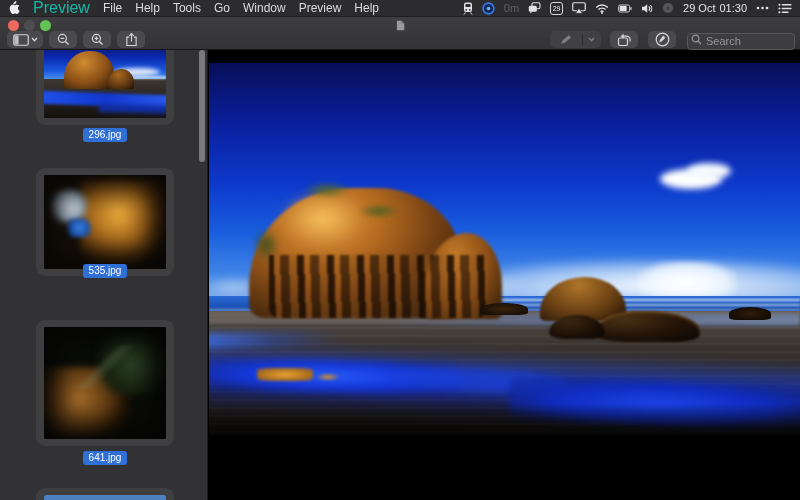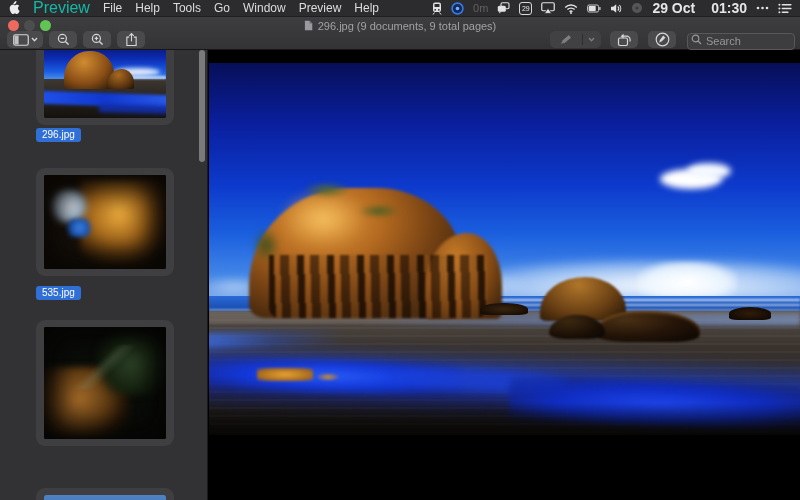--- a/index.html
+++ b/index.html
@@ -8,21 +8,21 @@
     -webkit-font-smoothing:antialiased;}
   
   .menubar{position:absolute;left:0;top:0;width:800px;height:17px;background:#2c2c2e;
     display:flex;align-items:center;padding:0 8px;box-sizing:border-box;z-index:50;
     border-bottom:1px solid #1f1f21;}
   .menubar .left{display:flex;align-items:center;gap:13px;}
   .menubar .appname{color:#14b8a6;font-size:16px;font-weight:normal;}
   .menubar .menu{color:#dcdcde;font-size:12px;}
   .menubar .right{margin-left:auto;display:flex;align-items:center;gap:9px;}
   .statustext{color:#8a8a8c;font-size:11px;opacity:.55;}
-  .clock{color:#e6e6e8;font-size:14px;display:flex;gap:16px;font-weight:bold;}
+  .clock{color:#e6e6e8;font-size:11px;display:flex;gap:4px;}
   .cal{width:13px;height:13px;border:1px solid #d8d8da;border-radius:3px;box-sizing:border-box;
     color:#e8e8ea;font-size:7px;display:flex;align-items:center;justify-content:center;line-height:1;}
   .dim{opacity:.45;}
   
   .chrome{position:absolute;left:0;top:17px;width:800px;height:33px;
     background:linear-gradient(180deg,#3e3e40,#333335);border-bottom:1px solid #161618;
     box-sizing:border-box;z-index:40;}
   .tl{position:absolute;top:3px;width:11px;height:11px;border-radius:50%;}
   .tl.red{left:8px;background:#ed6a5e;}
   .tl.yellow{left:24px;background:#4d4d4f;}
@@ -41,21 +41,21 @@
     border:1px solid #58585a;border-radius:4px;color:#d8d8da;font-size:11px;
     padding:0 12px 0 18px;outline:none;font-family:"Liberation Sans",sans-serif;}
   .searchwrap input::placeholder{color:#96969a;}
   .searchwrap .mag{position:absolute;left:4px;top:3px;}
   
   .sidebar{position:absolute;left:0;top:50px;width:208px;bottom:0;background:#323234;
     border-right:1px solid #1b1b1d;box-sizing:border-box;overflow:hidden;z-index:10;}
   .thumbbox{position:absolute;left:36px;width:138px;background:#3f3f42;border-radius:9px;}
   .thumbimg{position:absolute;left:8px;top:7px;width:122px;border-radius:2px;overflow:hidden;
     background:#111;}
-  .labelrow{position:absolute;left:36px;width:138px;display:flex;justify-content:flex-start;}
+  .labelrow{position:absolute;left:36px;width:138px;display:flex;justify-content:center;}
   .pill{background:#2f6fd6;color:#fff;font-size:10px;line-height:12px;padding:1px 6px;
     border-radius:3px;}
   .sbthumb{position:absolute;left:199px;top:0;width:6px;height:112px;background:#87878a;
     border-radius:3px;opacity:.85;}
   .main{position:absolute;left:208px;top:50px;right:0;bottom:0;background:#000;overflow:hidden;}
   .photo{position:absolute;left:1px;top:13px;width:591px;height:372px;overflow:hidden;background:#000;}
   .photo div{position:absolute;}
   
   .sky{left:0;top:0;width:591px;height:236px;
     background:linear-gradient(180deg,#070f58 0%,#0a1f9e 26%,#0d3acc 52%,#1a5ede 72%,#4286e8 90%,#7aa8ec 100%);}
@@ -244,21 +244,20 @@
   <div class="chrome">
     <span class="tl red"></span>
     <span class="tl yellow"></span>
     <span class="tl green"></span>
 
     <div class="wintitle">
       <svg width="9" height="11" viewBox="0 0 10 12">
           <path d="M1 .75 H6.2 L9.2 3.8 V11.2 H1 Z" fill="#9a9a9e"></path>
           <path d="M6.2 .75 V3.8 H9.2 Z" fill="#6e6e72"></path>
         </svg>
-      <span>296.jpg (9 documents, 9 total pages)</span>
     </div>
 
     <button class="tbtn" style="left:7px;width:36px;">
       <svg width="16" height="12" viewBox="0 0 16 12">
           <rect x="0.75" y="0.75" width="14.5" height="10.5" rx="1.8" fill="none" stroke="#d6d6d8" stroke-width="1.2"></rect>
           <rect x="1.6" y="1.6" width="4" height="8.8" fill="#d6d6d8" opacity="0.85"></rect>
         </svg>
       <svg width="7" height="5" viewBox="0 0 7 5" style="margin-left:2px;">
           <path d="M1 1 L3.5 3.8 L6 1" stroke="#d6d6d8" stroke-width="1.3" fill="none"></path>
         </svg>
@@ -341,32 +340,35 @@
 
     <div class="thumbbox" style="top:118px;height:108px;">
       <div class="thumbimg mini" style="height:94px;">
         <div class="t2-base"></div>
         <div class="t2-gold"></div>
         <div class="t2-white"></div>
         <div class="t2-blue"></div>
         <div class="t2-vig"></div>
       </div>
     </div>
-    <div class="labelrow" style="top:236px;">
+    <div class="labelrow" style="top:214px;">
       <span class="pill">535.jpg</span>
     </div>
 
     <div class="thumbbox" style="top:270px;height:126px;">
       <div class="thumbimg mini" style="height:112px;">
         <div class="t3-base"></div>
         <div class="t3-orange"></div>
         <div class="t3-green"></div>
         <div class="t3-streak"></div>
         <div class="t3-vig"></div>
       </div>
+    </div>
+    <div class="labelrow" style="top:401px;">
+      <span class="pill">641.jpg</span>
     </div>
 
     <div class="thumbbox" style="top:438px;height:100px;">
       <div class="thumbimg mini" style="height:80px;">
         <div class="t4-art"></div>
       </div>
     </div>
 
     <div class="sbthumb"></div>
   </div>

